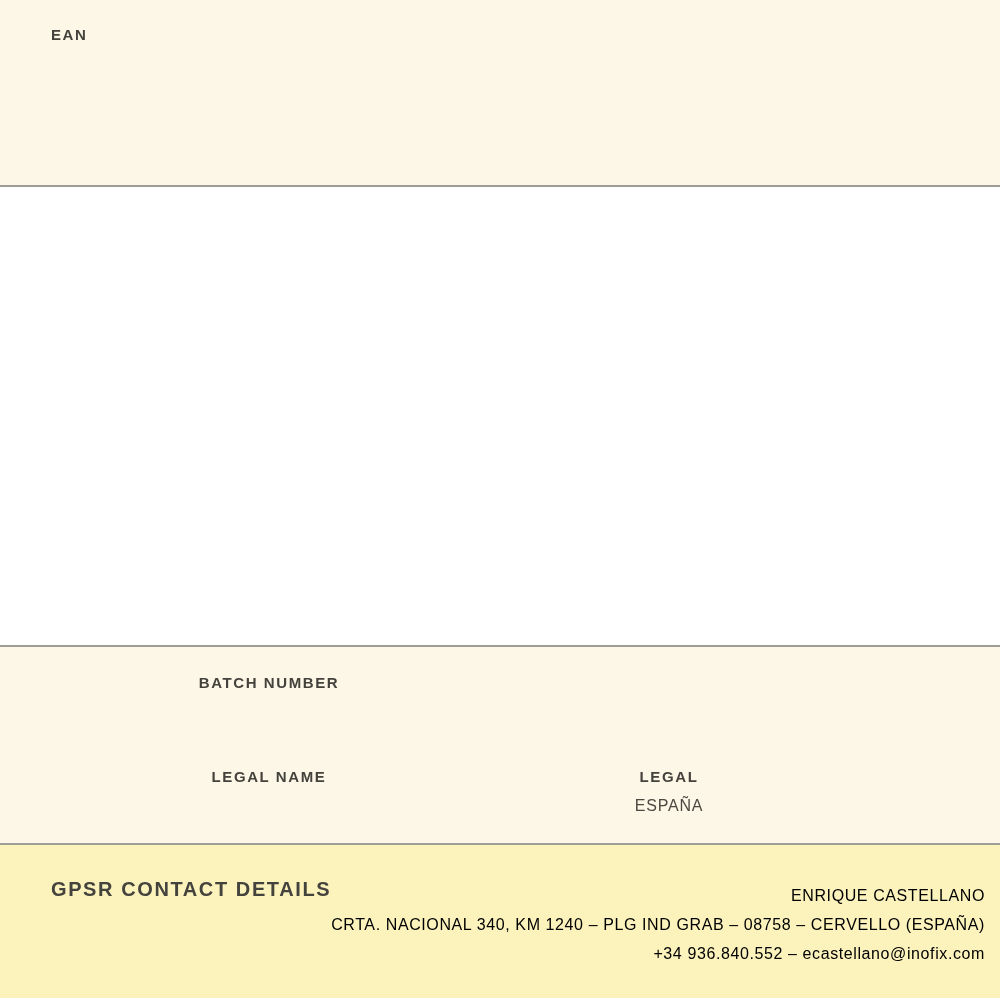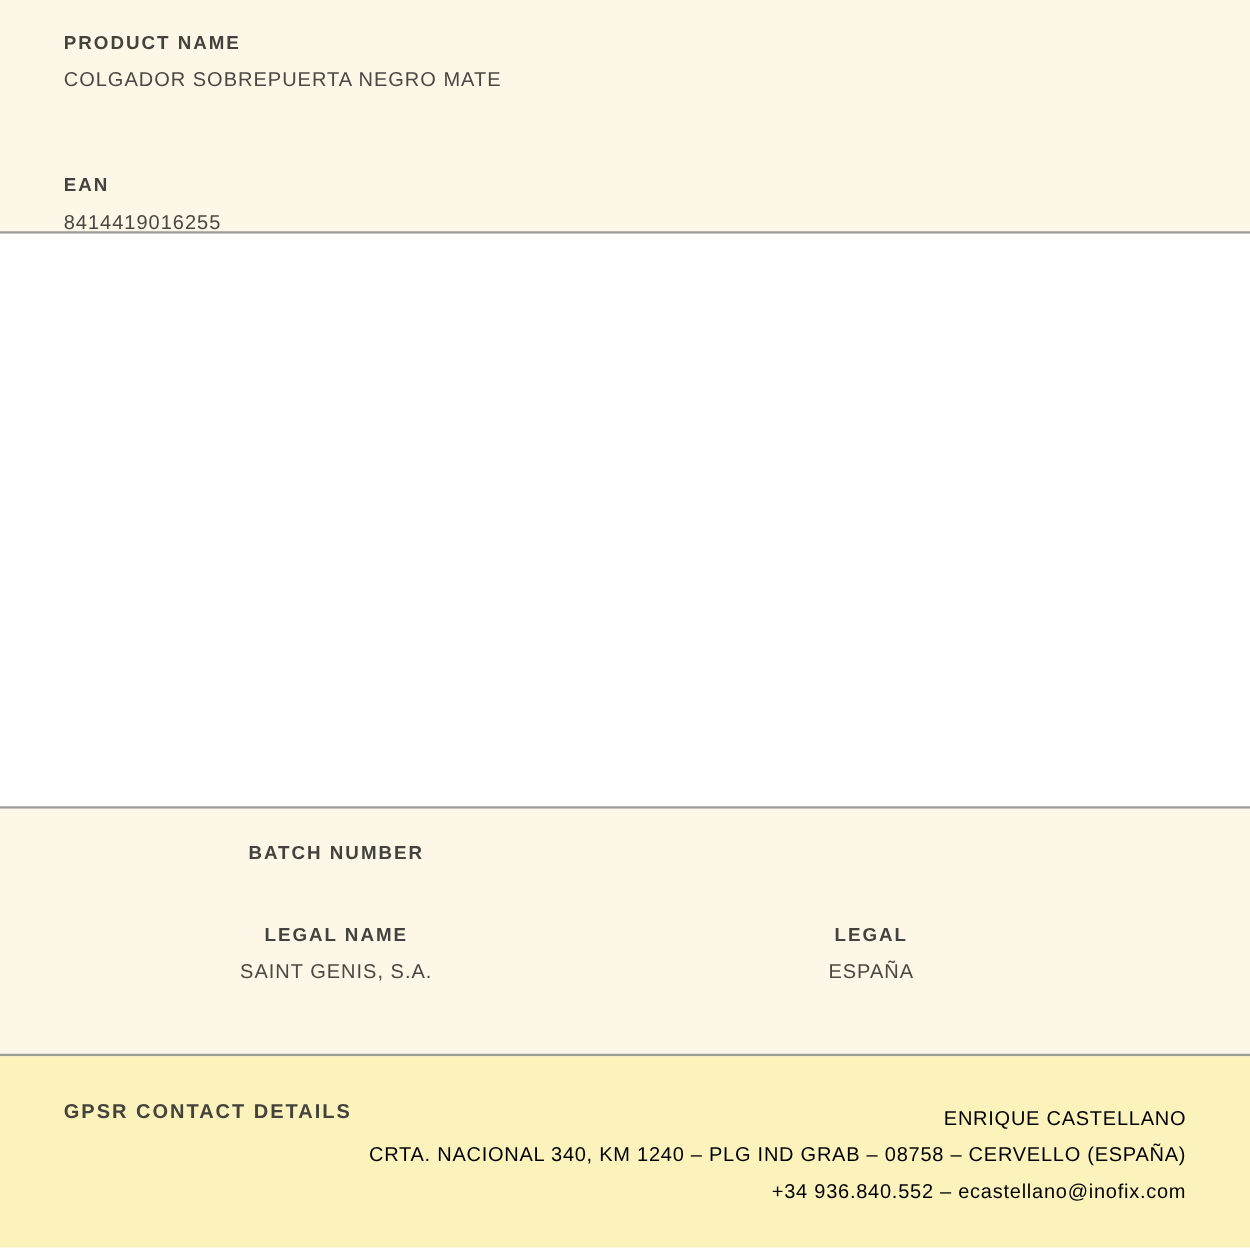--- a/index.html
+++ b/index.html
@@ -48,38 +48,38 @@
   
   .details-section {
     height: 198px;
     background: #fcf7e6;
     border-bottom: 2px solid #9e9e98;
     padding: 28px 100px 0 69px;
   }
   .details-row {
     display: flex;
   }
-  .details-row + .details-row { margin-top: 20px; gap: 28px; }
+  .details-row + .details-row { margin-top: 48px; }
   .details-cell {
     width: 400px;
     text-align: center;
   }
   .details-cell .field-value { margin-top: 12px; min-height: 18px; }
 
   
   .gpsr-section {
     height: 153px;
     background: #fbf2bc;
     padding: 36px 51px 0 51px;
     display: flex;
     justify-content: space-between;
     align-items: flex-start;
   }
   .gpsr-title {
-    font-size: 16px;
+    font-size: 20px;
     font-weight: 700;
     letter-spacing: 1.6px;
     color: #44423c;
     line-height: 17px;
     white-space: nowrap;
   }
   .gpsr-contact {
     text-align: right;
   }
   .gpsr-contact .contact-line {
@@ -90,45 +90,39 @@
     white-space: nowrap;
   }
 </style>
 </head>
 <body>
 
 <div class="page">
 
   <section class="header-section">
     <div class="header-field">
-      <div class="field-label">PRODUCT NAME</div>
-      <div class="field-value">COLGADOR SOBREPUERTA NEGRO MATE</div>
-    </div>
-    <div class="header-field">
       <div class="field-label">EAN</div>
-      <div class="field-value">8414419016255</div>
     </div>
   </section>
 
   <section class="image-section"></section>
 
   <section class="details-section">
     <div class="details-row">
       <div class="details-cell">
         <div class="field-label">BATCH NUMBER</div>
         <div class="field-value"></div>
       </div>
       <div class="details-cell">
         <div class="field-value"></div>
       </div>
     </div>
     <div class="details-row">
       <div class="details-cell">
         <div class="field-label">LEGAL NAME</div>
-        <div class="field-value">SAINT GENIS, S.A.</div>
       </div>
       <div class="details-cell">
         <div class="field-label">LEGAL</div>
         <div class="field-value">ESPAÑA</div>
       </div>
     </div>
   </section>
 
   <section class="gpsr-section">
     <div class="gpsr-title">GPSR CONTACT DETAILS</div>

